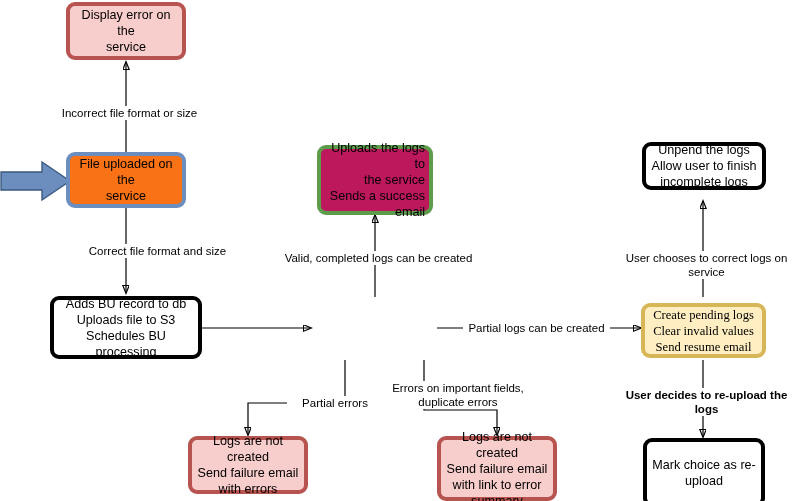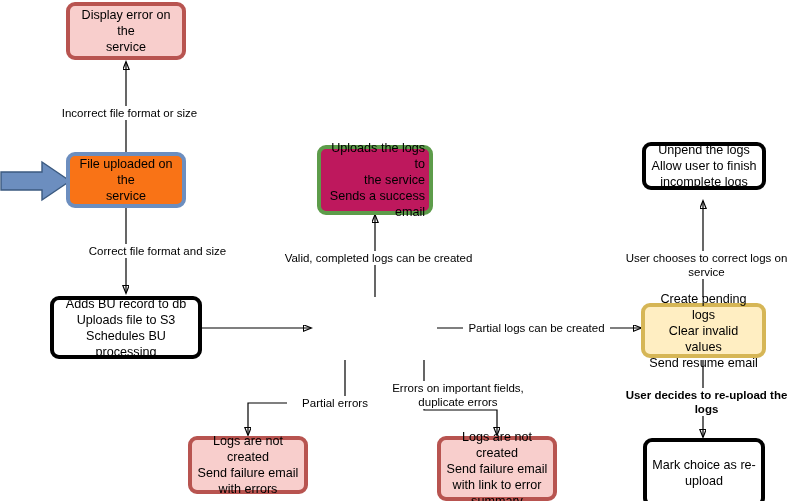--- a/index.html
+++ b/index.html
@@ -29,21 +29,21 @@
     font-size: 12.6px;
     line-height: 16px;
     color: #000000;
     white-space: pre-line;
     padding: 2px 4px;
     background: #ffffff;
   }
   .node.pink   { background: #f8cecc; border-color: #b85450; }
   .node.blue   { background: #f97316; border-color: #6c8ebf; }
   .node.green  { background: #be185d; border-color: #5d9c4a; text-align: right; }
-  .node.yellow { background: #ffeec2; border-color: #d6b656; }
+  .node.yellow { background: #ffeec2; border-color: #d6b656; font-family: Liberation Serif, serif; }
   .node.plain  { background: #ffffff; border-color: #000000; }
 
   .edge-label {
     position: absolute;
     font-size: 11.5px;
     line-height: 14px;
     color: #000000;
     text-align: center;
     white-space: pre-line;
     background: #ffffff;

